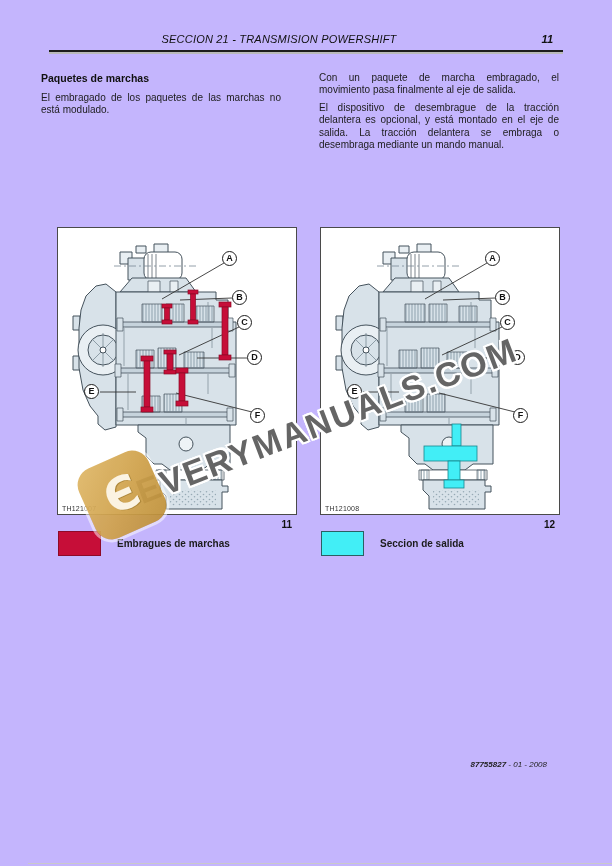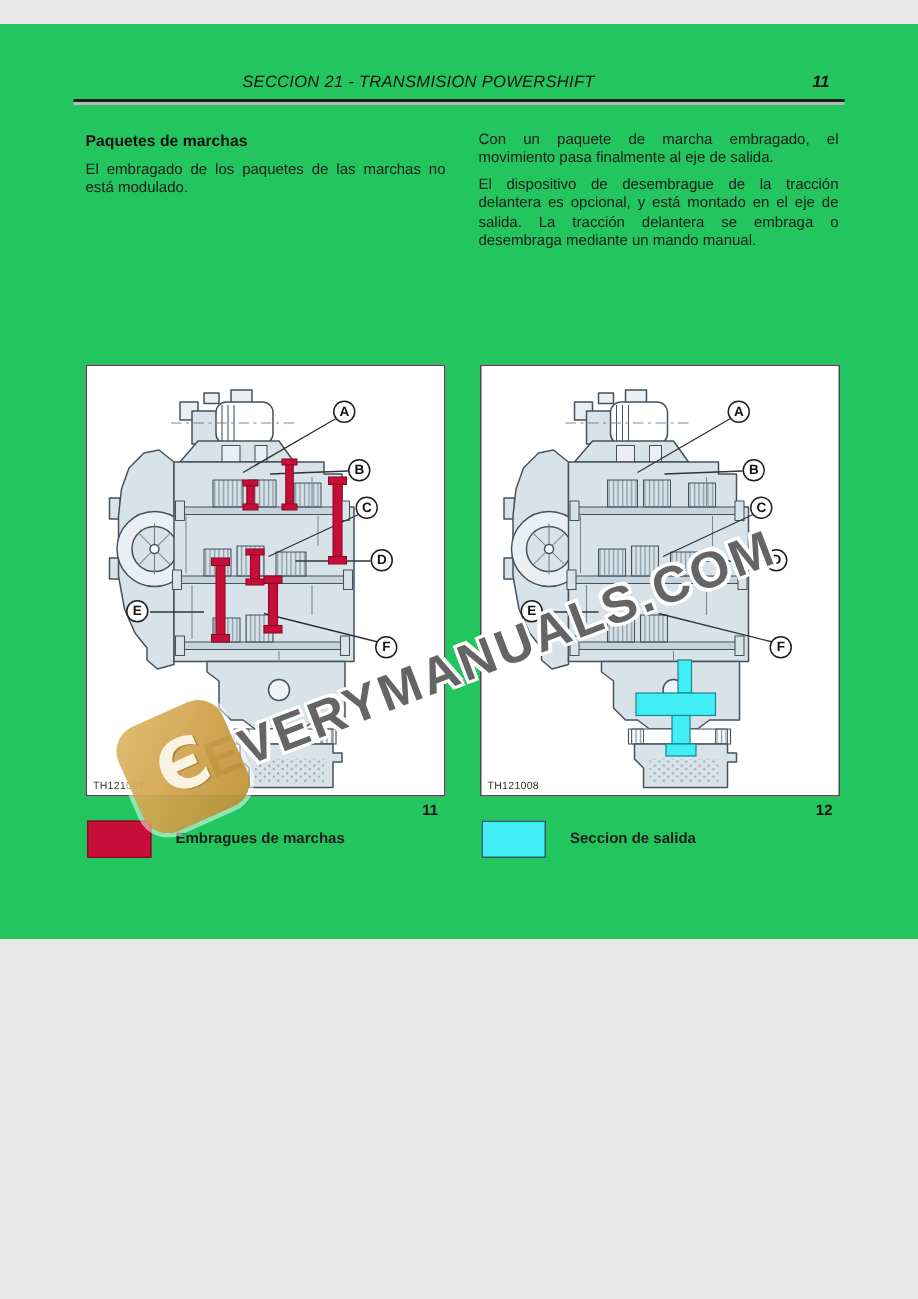--- a/index.html
+++ b/index.html
@@ -1,35 +1,35 @@
 <!DOCTYPE html>
 <html><head>
 <meta charset="utf-8">
 <style>
   html,body{margin:0;padding:0;background:#e8e8e8;}
   .page{
-    position:relative;width:612px;height:610px;background:#22c55e;
+    position:relative;width:612px;height:866px;background:#c4b5fd;
     font-family:"Liberation Sans",sans-serif;color:#1a1a1a;overflow:hidden;
-    margin:16px auto;
+    margin:0 auto;
   }
   
   .hdr-title{
     position:absolute;left:49px;top:33px;width:460px;text-align:center;
     font-size:11px;font-style:italic;color:#111;letter-spacing:.2px;
   }
   .hdr-page{
     position:absolute;right:59px;top:33px;font-size:11px;font-style:italic;font-weight:bold;color:#111;
   }
   .hdr-rule{
     position:absolute;left:49px;top:50px;width:514px;height:2px;
     background:#1c1c1c;box-shadow:0 2px 0 #b9b9b9;
   }
   
   .col{position:absolute;top:72px;width:240px;}
-  .col-left{left:57px;}
+  .col-left{left:41px;}
   .col-right{left:319px;}
   .col h3{margin:0 0 8px 0;font-size:10.5px;font-weight:bold;color:#111;}
   .col p{margin:0 0 5px 0;font-size:10px;line-height:12.4px;text-align:justify;color:#1c1c1c;}
   
   .fig{position:absolute;width:240px;}
   .fig-1{left:57px;top:227px;}
   .fig-2{left:320px;top:227px;}
   .fig-frame{
     position:relative;width:238px;height:286px;border:1px solid #4a4a4a;background:#fff;box-sizing:content-box;
   }

